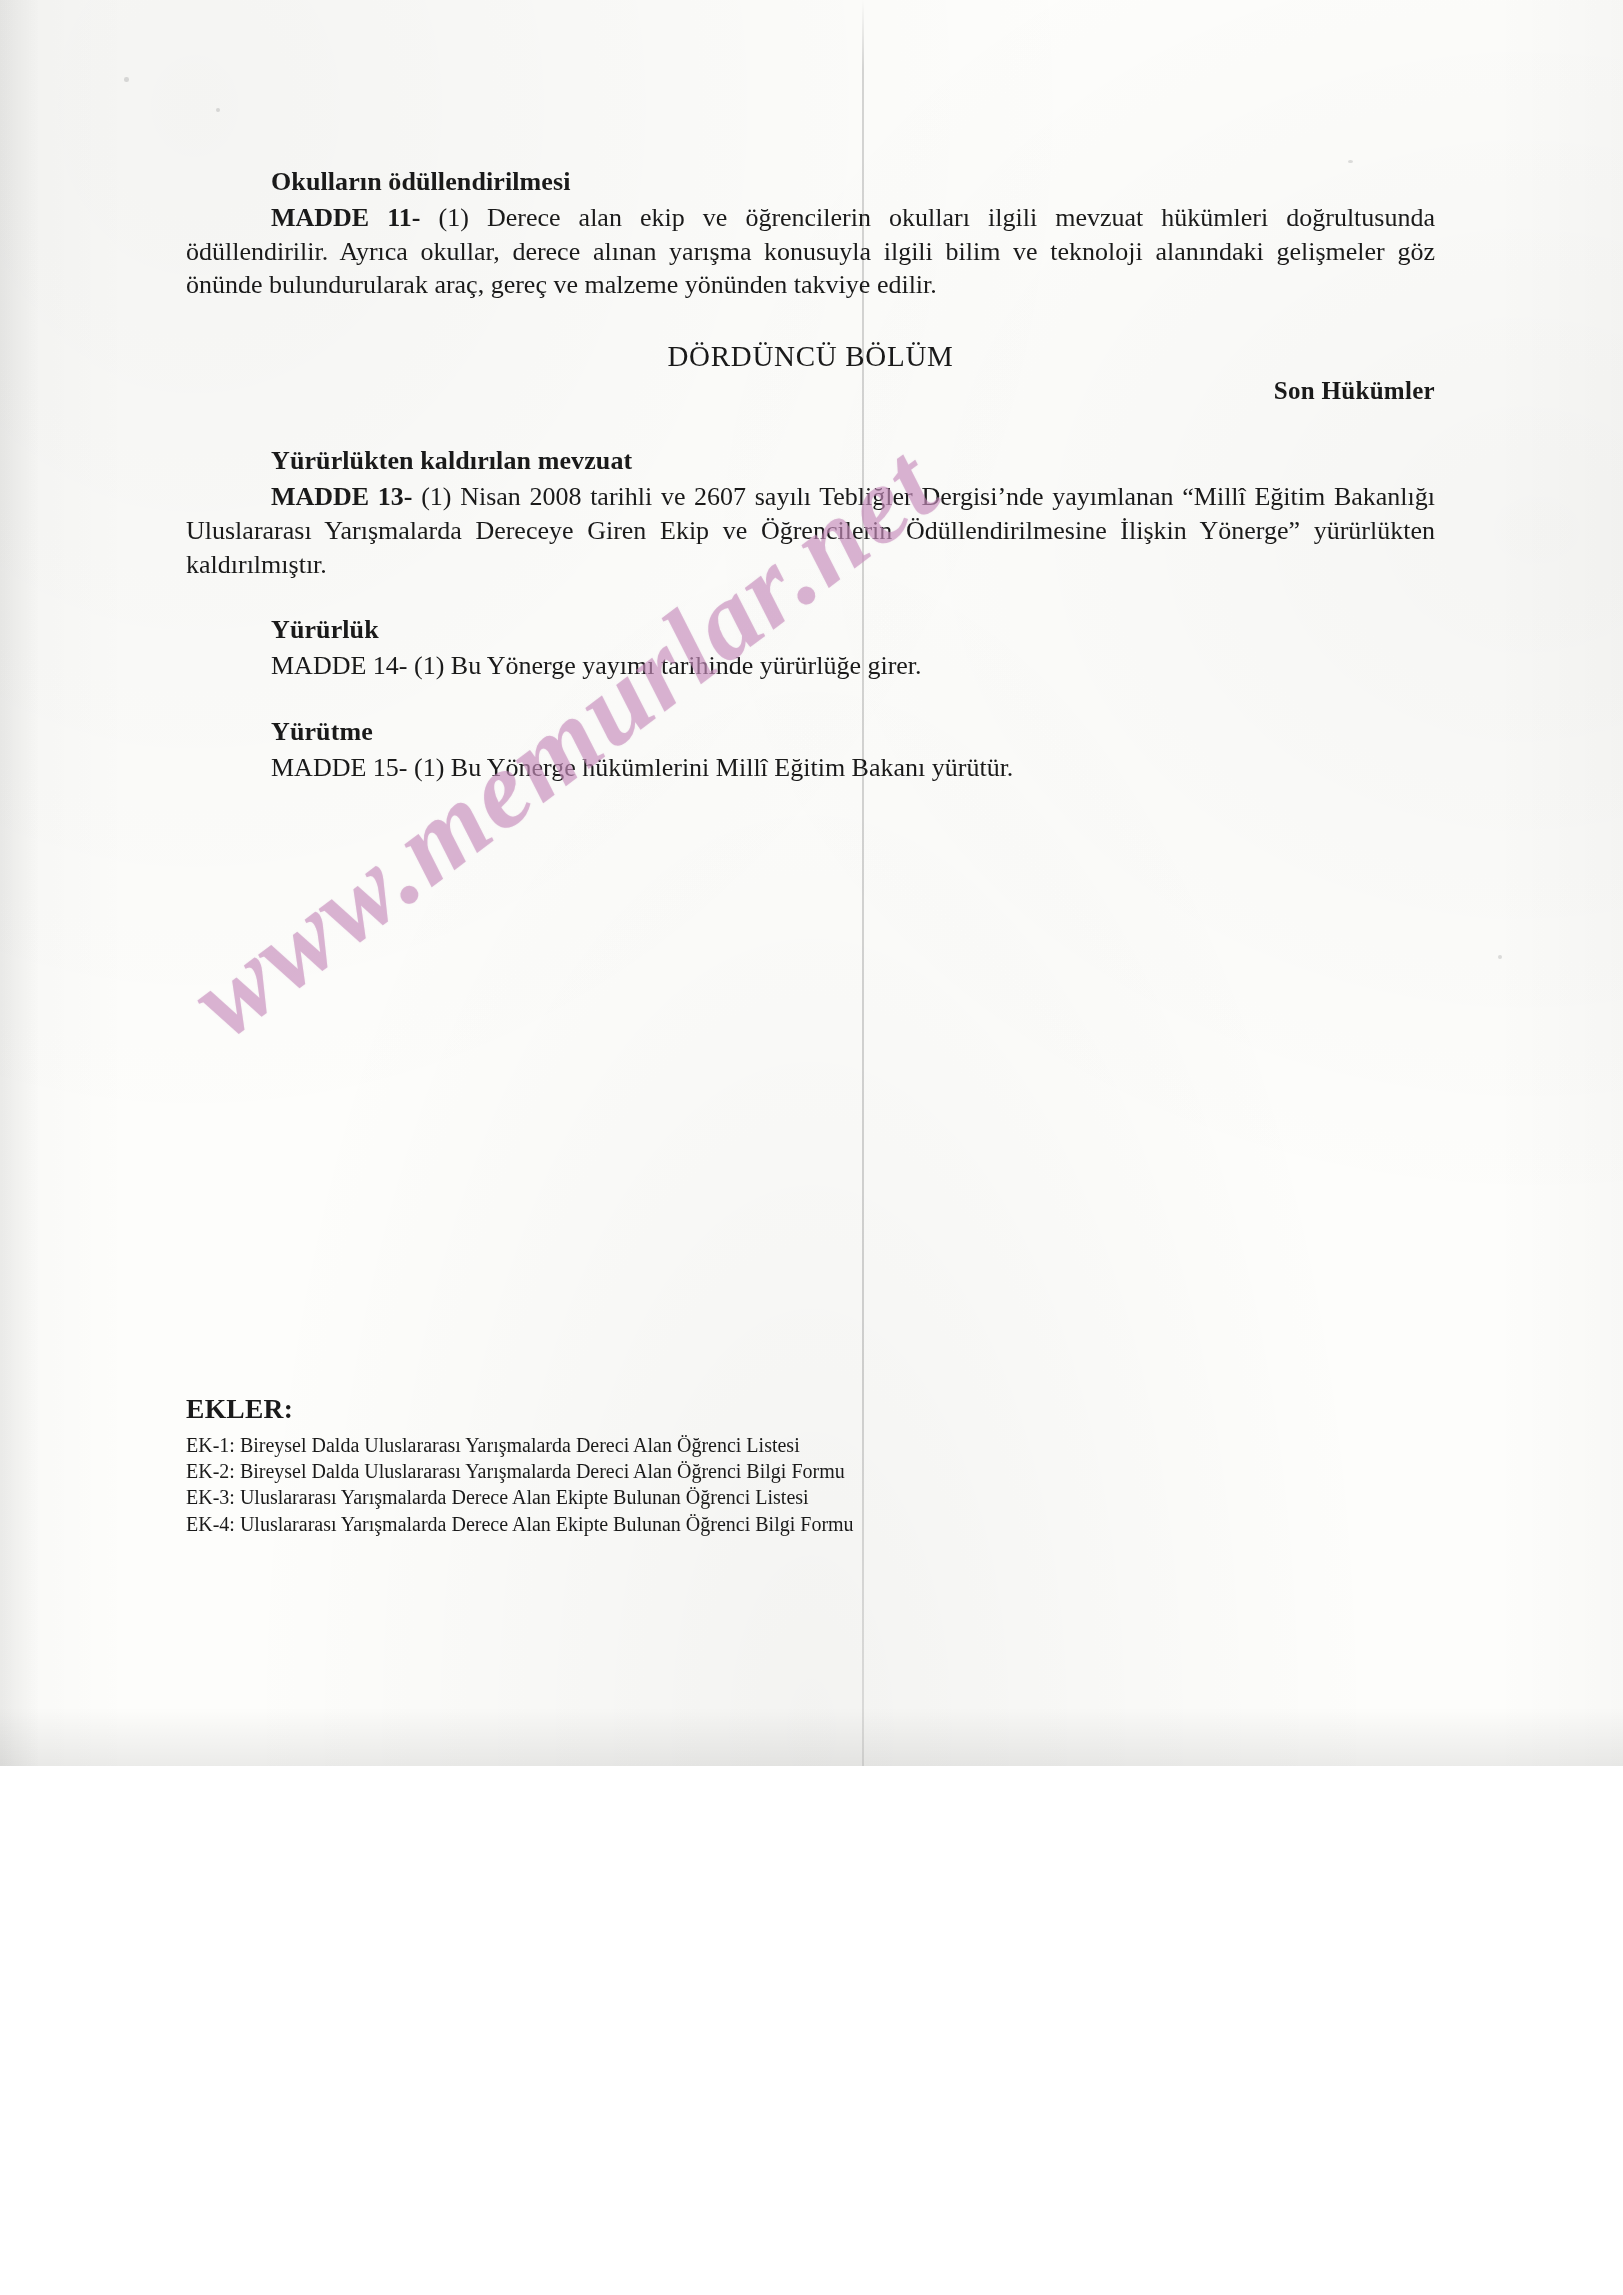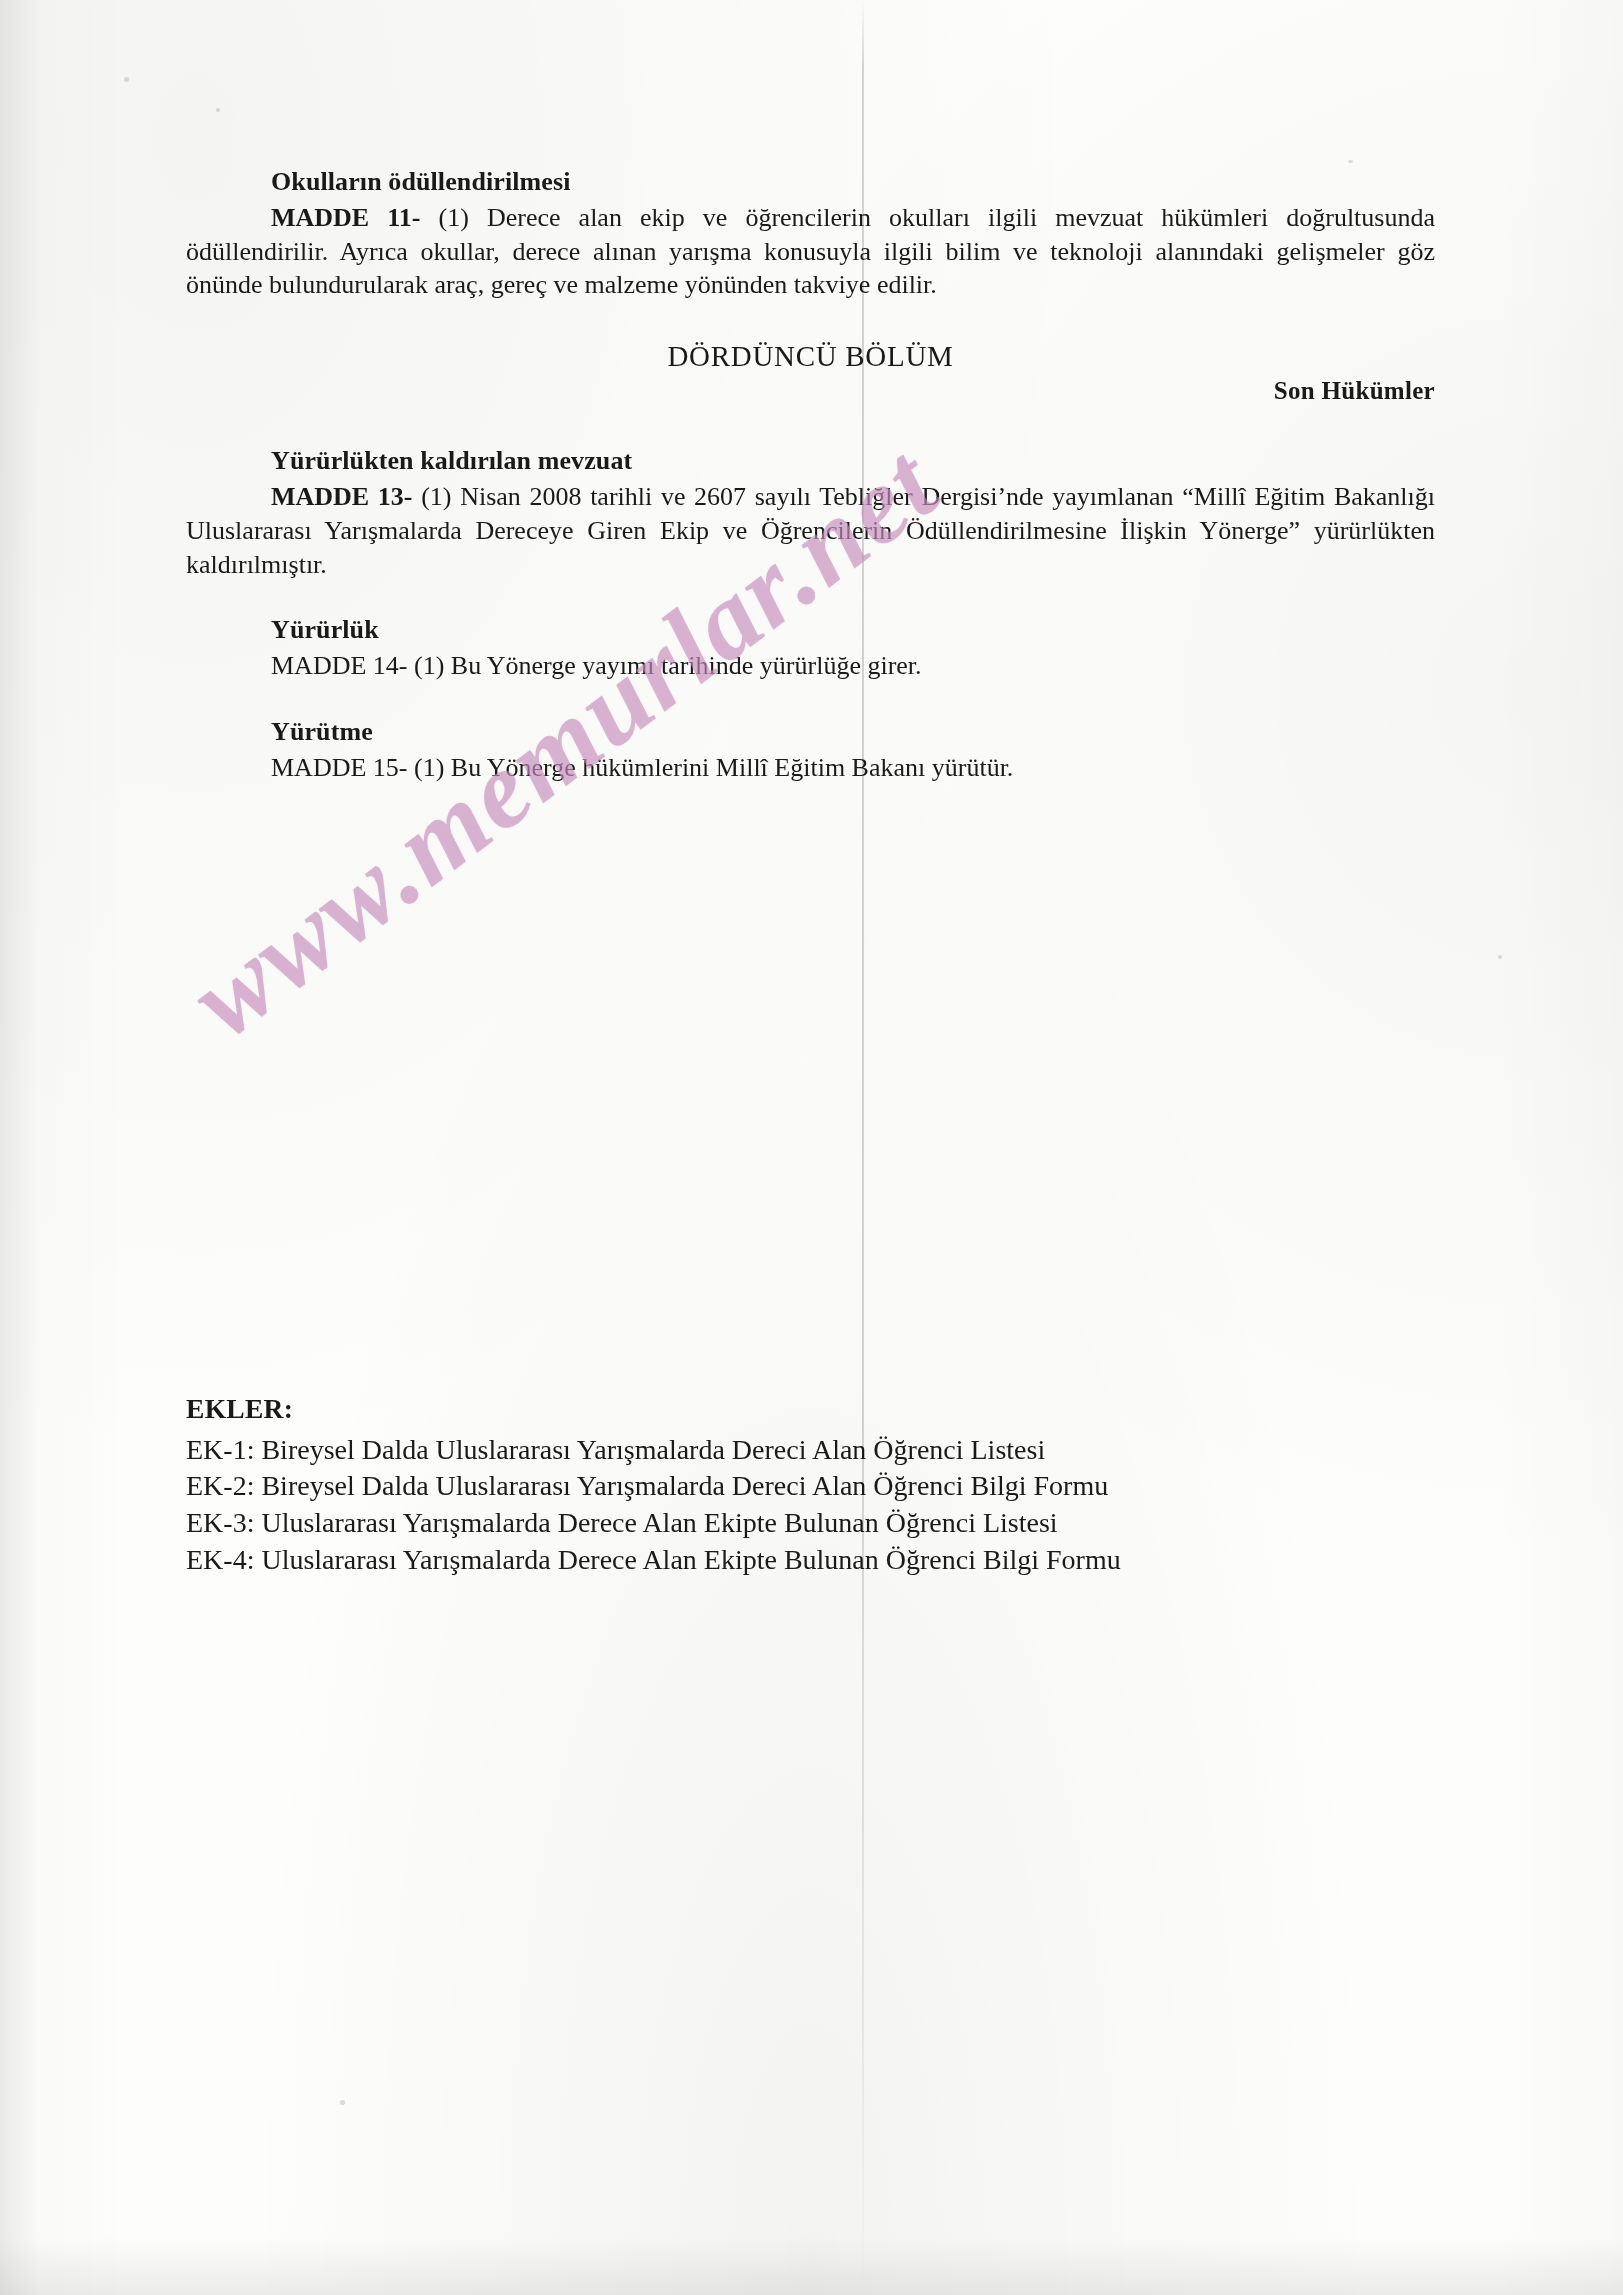--- a/index.html
+++ b/index.html
@@ -7,21 +7,21 @@
     padding: 0;
     background: #ffffff;
   }
   body {
     font-family: "Liberation Serif", serif;
     color: #1a1a1a;
   }
   .page {
     position: relative;
     width: 1623px;
-    height: 2295px;
+    height: 1766px;
     background: #fdfdfb;
     overflow: hidden;
   }
   
   .paper-tint {
     position: absolute;
     inset: 0;
     background:
       radial-gradient(ellipse at 12% 6%, rgba(0,0,0,0.035) 0%, rgba(0,0,0,0) 45%),
       radial-gradient(ellipse at 95% 30%, rgba(0,0,0,0.03) 0%, rgba(0,0,0,0) 40%),
@@ -120,21 +120,21 @@
     top: 1393px;
     width: 1243px;
   }
   .ekler-title {
     font-weight: bold;
     font-size: 27.5px;
     letter-spacing: 0.3px;
     margin-bottom: 6.5px;
   }
   .ek-item {
-    font-size: 28px;
+    font-size: 20px;
     line-height: 1.32;
     white-space: nowrap;
   }
 
   
   .watermark {
     position: absolute;
     left: 419px;
     top: 772px;
     width: 785px;

